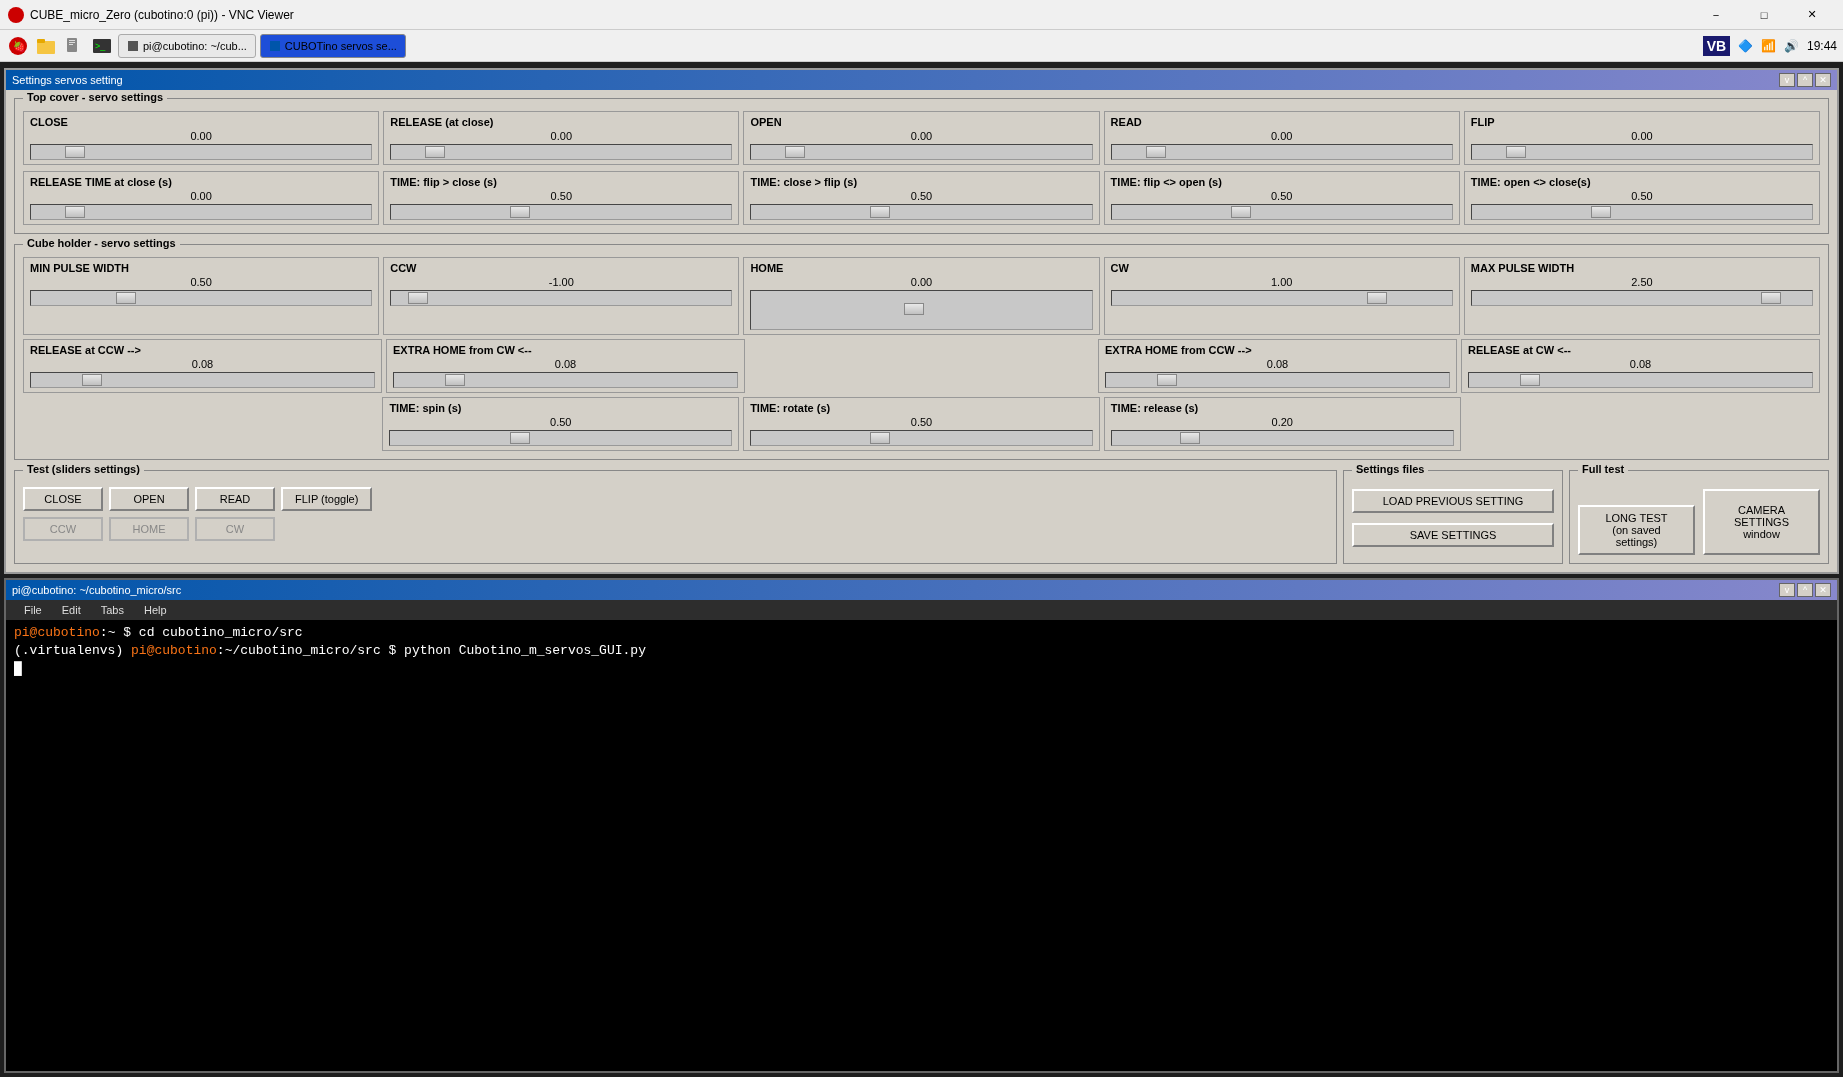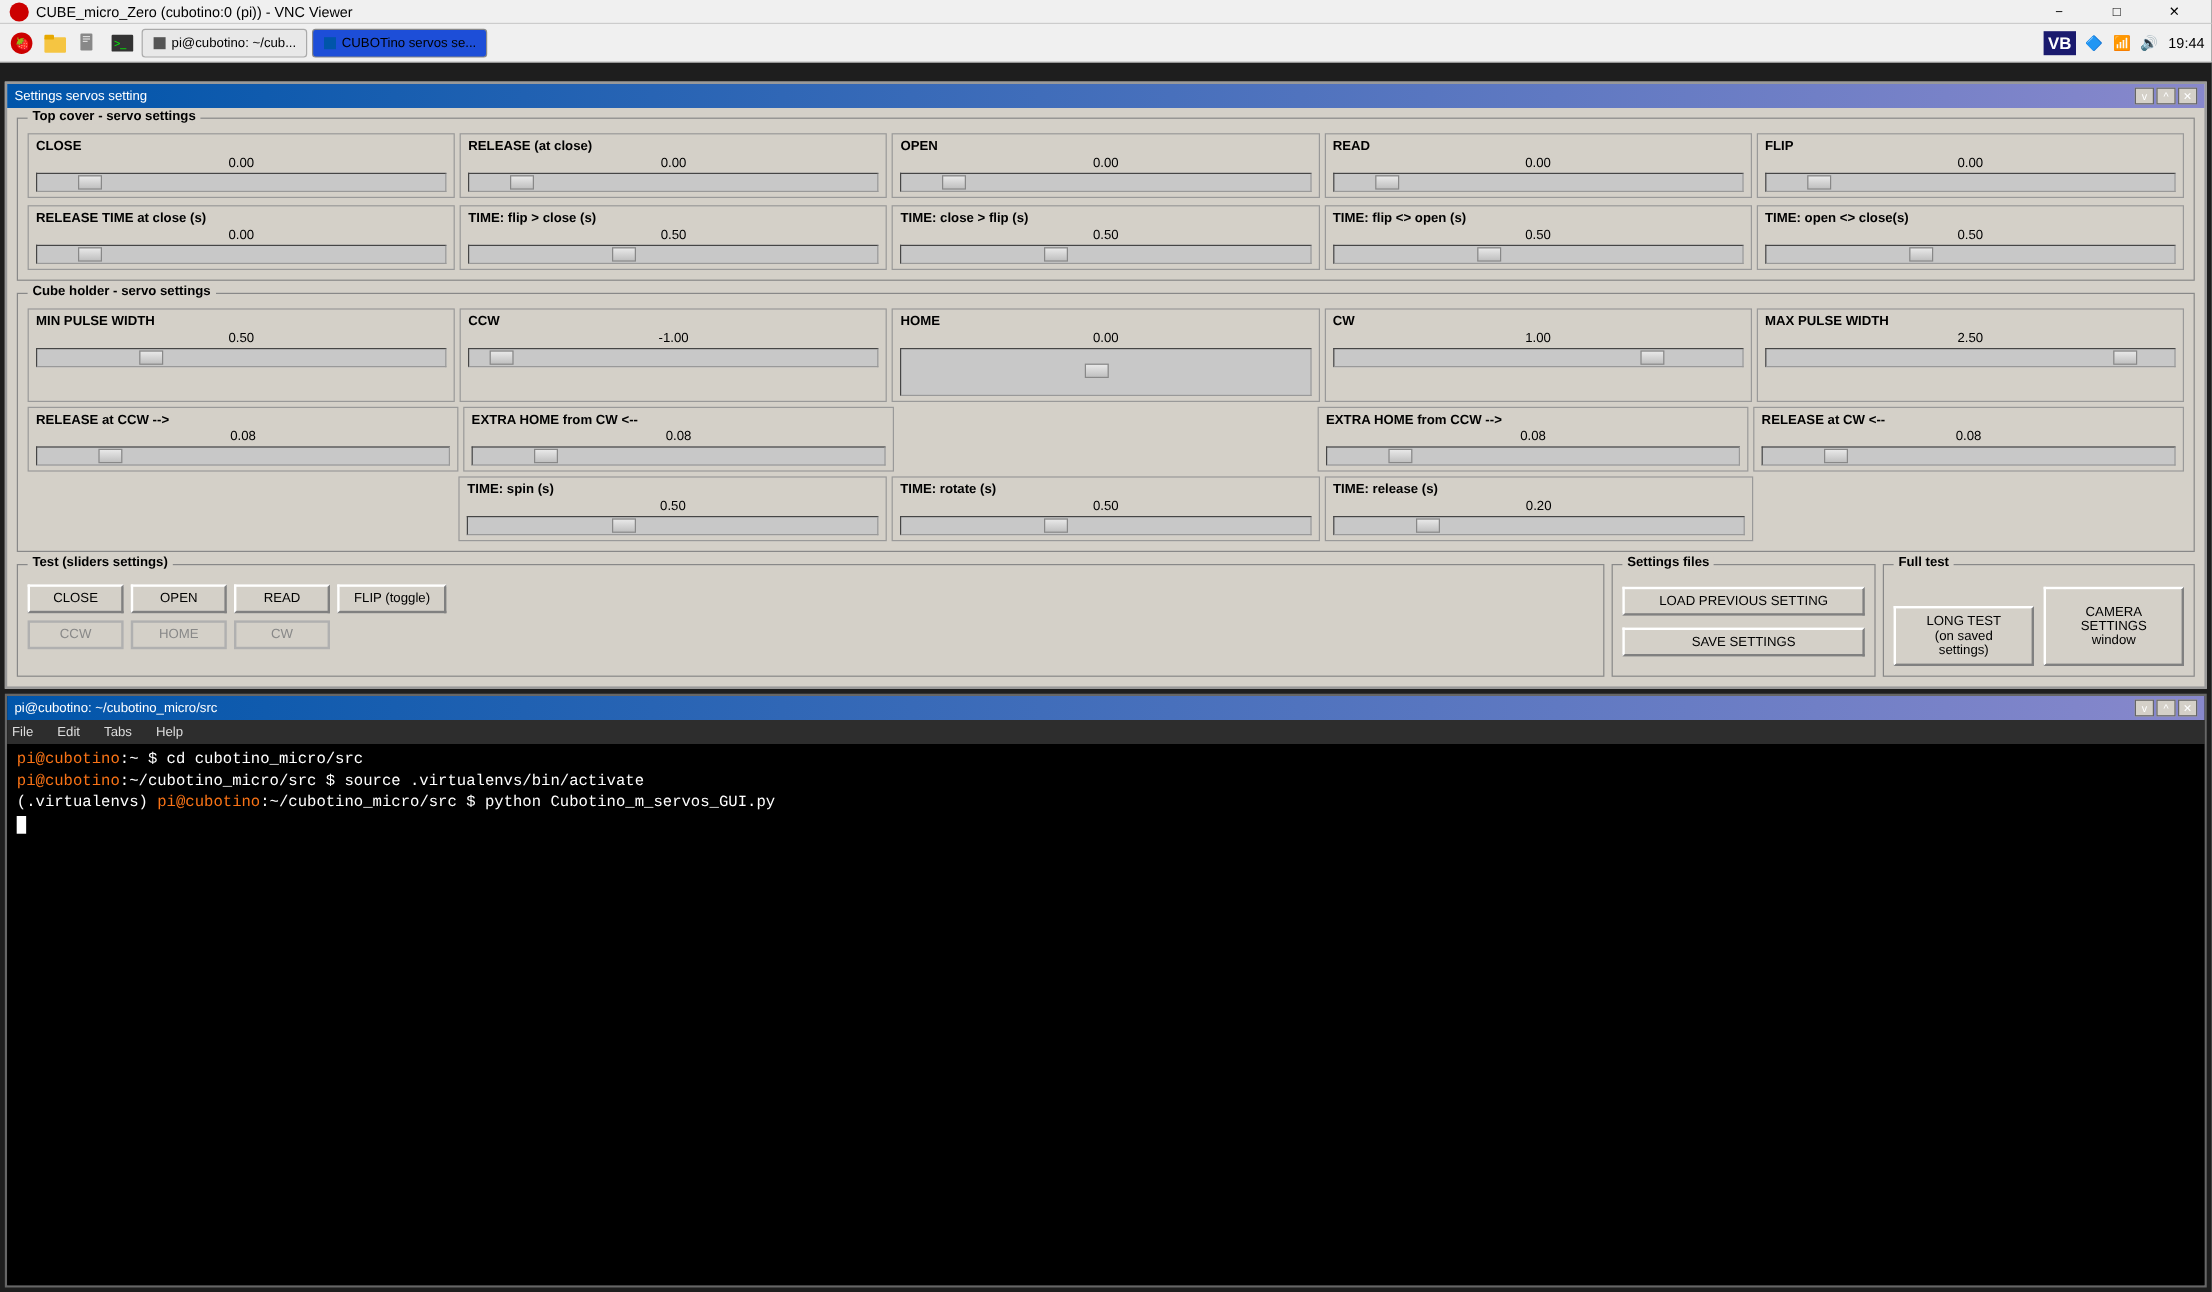--- a/index.html
+++ b/index.html
@@ -15,21 +15,21 @@
 
     
     .window-outer {
       position: absolute;
       top: 0; left: 0; right: 0; bottom: 0;
       background: #1e1e1e;
     }
 
     
     .win-titlebar {
-      height: 20px;
+      height: 30px;
       background: #f0f0f0;
       display: flex;
       align-items: center;
       padding: 0 8px;
       border-bottom: 1px solid #ccc;
       position: relative;
       z-index: 100;
     }
     .win-titlebar-icon {
       width: 16px; height: 16px;
@@ -254,21 +254,21 @@
       padding: 3px 6px;
       display: flex;
       align-items: center;
       justify-content: space-between;
       flex-shrink: 0;
     }
     .terminal-menubar {
       background: #2d2d2d;
       display: flex;
       gap: 12px;
-      padding: 2px 0;
+      padding: 2px 14px;
       flex-shrink: 0;
     }
     .terminal-menu-item {
       color: #ddd;
       font-size: 11px;
       cursor: pointer;
       padding: 2px 4px;
     }
     .terminal-body {
       flex: 1;
@@ -610,23 +610,20 @@
         <span class="terminal-menu-item">File</span>
         <span class="terminal-menu-item">Edit</span>
         <span class="terminal-menu-item">Tabs</span>
         <span class="terminal-menu-item">Help</span>
       </div>
       <div class="terminal-body">
         <div class="term-line">
           <span class="term-green">pi@cubotino</span><span class="term-white">:~ $ cd cubotino_micro/src</span>
         </div>
         <div class="term-line">
-          <span class="term-green">pi@cubotino</span><span class="term-white">:~/cubotino_micro/src $ source .virtualenvs/bin/activate</span>
-        </div>
-        <div class="term-line">
           <span class="term-white">(.virtualenvs) </span><span class="term-green">pi@cubotino</span><span class="term-white">:~/cubotino_micro/src $ python Cubotino_m_servos_GUI.py</span>
         </div>
         <div class="term-line">
           <span class="term-white">█</span>
         </div>
       </div>
     </div>
 
   </div>
 </div>

